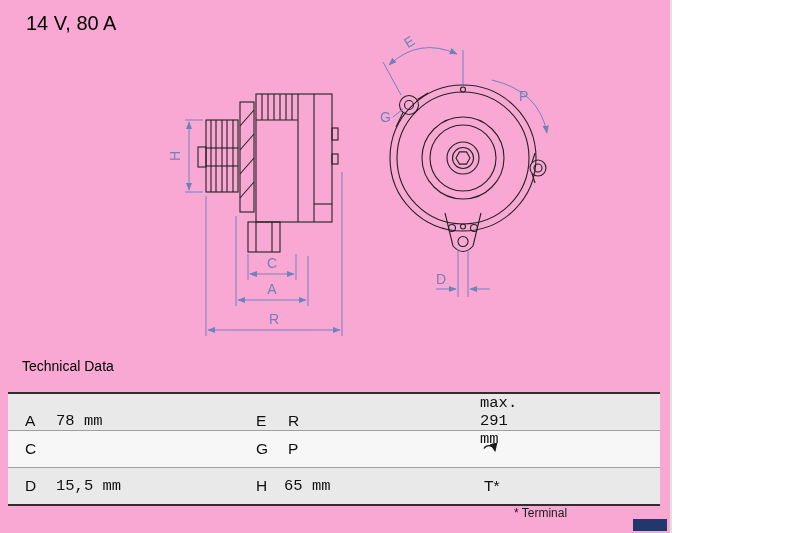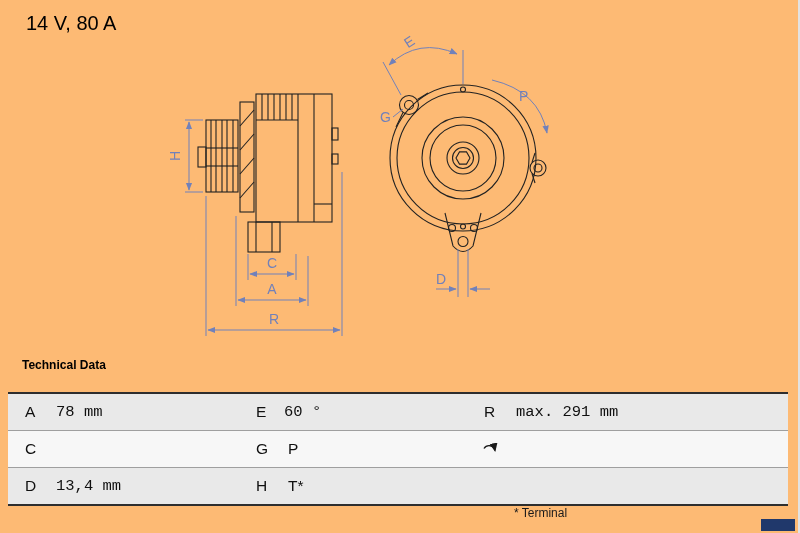--- a/index.html
+++ b/index.html
@@ -1,21 +1,21 @@
 <!DOCTYPE html>
 <html><head>
 <meta charset="utf-8">
 <style>
   html,body{margin:0;padding:0;background:#fff;}
-  .page{position:relative;width:800px;height:533px;background:#fdba74;overflow:hidden;
+  .page{position:relative;width:672px;height:533px;background:#f9a8d4;overflow:hidden;
         font-family:"Liberation Sans",sans-serif;border-right:2px solid #e2e2e2;box-sizing:border-box;}
   .title{position:absolute;left:26px;top:12px;font-size:20px;color:#000;}
   svg.drawing{position:absolute;left:0;top:0;}
   .dimtext{font-size:14px;fill:#7181ba;}
-  .heading{position:absolute;left:22px;top:358px;font-size:12px;font-weight:bold;color:#000;}
+  .heading{position:absolute;left:22px;top:358px;font-size:14px;font-weight:normal;color:#000;}
   .spec-table{position:absolute;left:8px;right:10px;top:392px;
               border-top:2px solid #2e2e2e;border-bottom:2px solid #2e2e2e;}
   .row{display:grid;grid-template-columns:46px 196px 32px 196px 36px 1fr;height:36px;
        align-items:center;font-size:15.5px;color:#101010;border-bottom:1px solid #9f9f9f;}
   .row:last-child{border-bottom:none;}
   .row:nth-child(odd){background:#e9e9e9;}
   .row:nth-child(even){background:#f7f7f7;}
   .k{padding-left:17px;}
   .k.mid{padding-left:6px;}
   .v{padding-left:2px;font-family:Liberation Mono, monospace;}
@@ -132,21 +132,20 @@
     <text class="dimtext" x="446" y="284" text-anchor="end">D</text>
   </svg>
 
   <div class="heading">Technical Data</div>
 
   <div class="spec-table">
     <div class="row">
       <div class="k">A</div>
       <div class="v">78 mm</div>
       <div class="k mid">E</div>
-      <div class="v">60 °</div>
       <div class="k mid">R</div>
       <div class="v">max. 291 mm</div>
     </div>
     <div class="row">
       <div class="k">C</div>
       <div class="v"></div>
       <div class="k mid">G</div>
       <div class="k mid">P</div>
       <div class="v">
         <svg class="p-icon" width="20" height="17" viewBox="0 0 20 17">
@@ -154,22 +153,23 @@
             <marker id="tArr" viewBox="0 0 10 10" refX="7.5" refY="5" markerWidth="7" markerHeight="7" orient="auto">
               <path d="M0,1 L9,5 L0,9 Z" fill="#1a1a1a"></path>
             </marker>
           </defs>
           <path d="M4,8.5 A6,6 0 0 1 15,10.5" fill="none" stroke="#1a1a1a" stroke-width="1.4" marker-end="url(#tArr)"></path>
         </svg>
       </div>
     </div>
     <div class="row">
       <div class="k">D</div>
-      <div class="v">13,4 mm</div>
+      <div class="v">15,5 mm</div>
       <div class="k mid">H</div>
+      <div class="v">65 mm</div>
       <div class="k mid">T*</div>
     </div>
   </div>
 
   <div class="footnote">* Terminal</div>
 
   <div class="brand"></div>
 
 </div>
 

